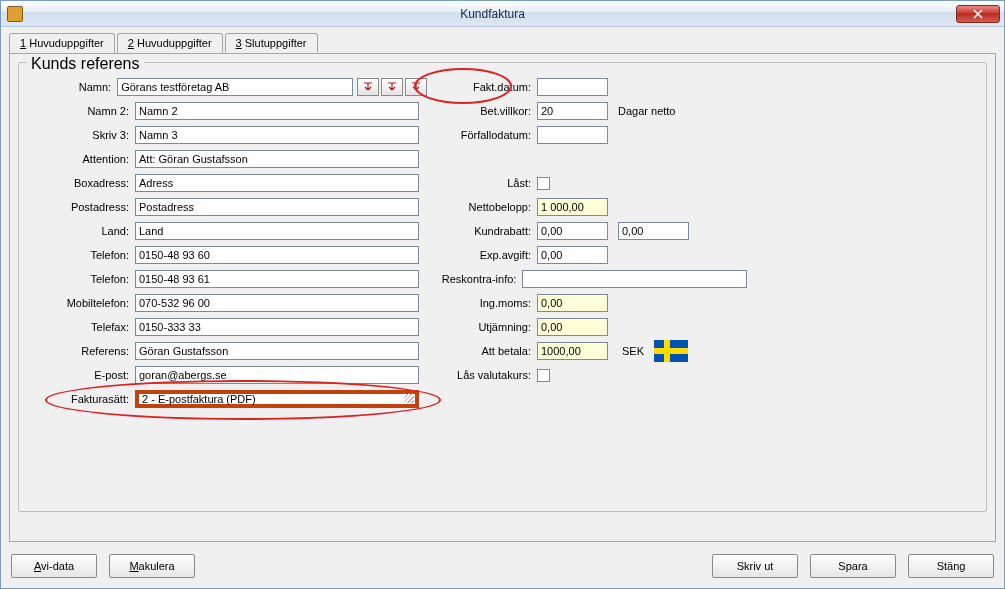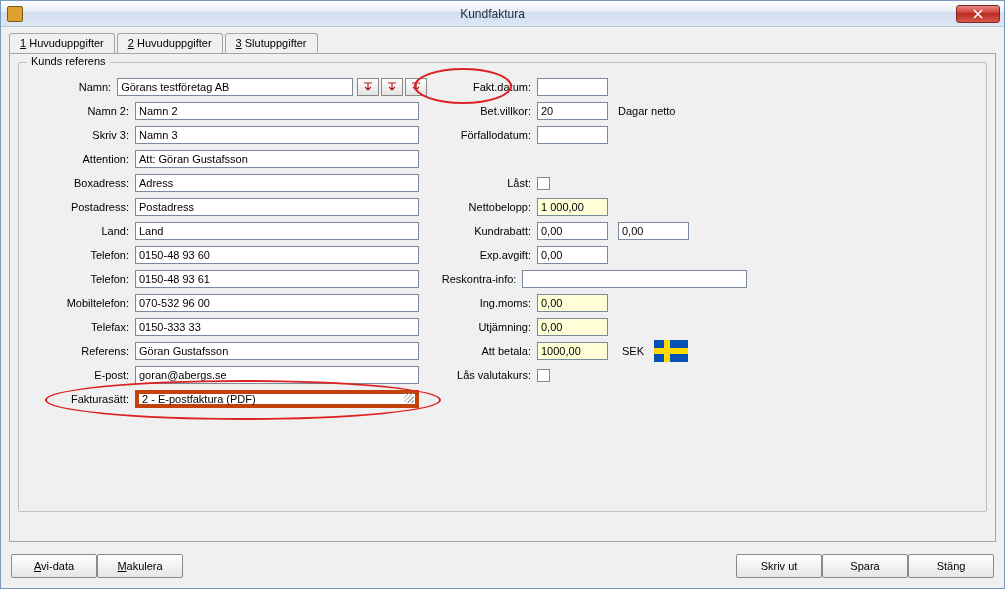--- a/index.html
+++ b/index.html
@@ -84,21 +84,21 @@
     padding: 14px 8px 10px 8px;
     position: relative;
     height: 450px;
   }
   .groupbox-title {
     position: absolute;
     top: -8px;
     left: 8px;
     background: #f0f0f0;
     padding: 0 4px;
-    font-size: 11px;
+    font-size: 16px;
   }
   .columns {
     display: flex;
   }
   .col-left { width: 400px; }
   .col-right { width: 320px; }
   .row {
     display: flex;
     align-items: center;
     margin-bottom: 4px;
@@ -180,20 +180,21 @@
   }
   .combo .grip {
     position: absolute;
     right: 1px; bottom: 1px;
     width: 10px; height: 10px;
     background: repeating-linear-gradient(135deg,#aaa 0 1px,transparent 1px 3px);
   }
   .footer {
     display: flex;
     align-items: flex-end;
+    gap: 12px;
     padding: 6px 10px 10px 10px;
   }
   .footer .spacer { flex: 1; }
   button.win {
     height: 24px;
     min-width: 86px;
     padding: 0 14px;
     border: 1px solid #8a8a8a;
     background: linear-gradient(#fefefe,#e6e6e6);
     font-size: 11px;

